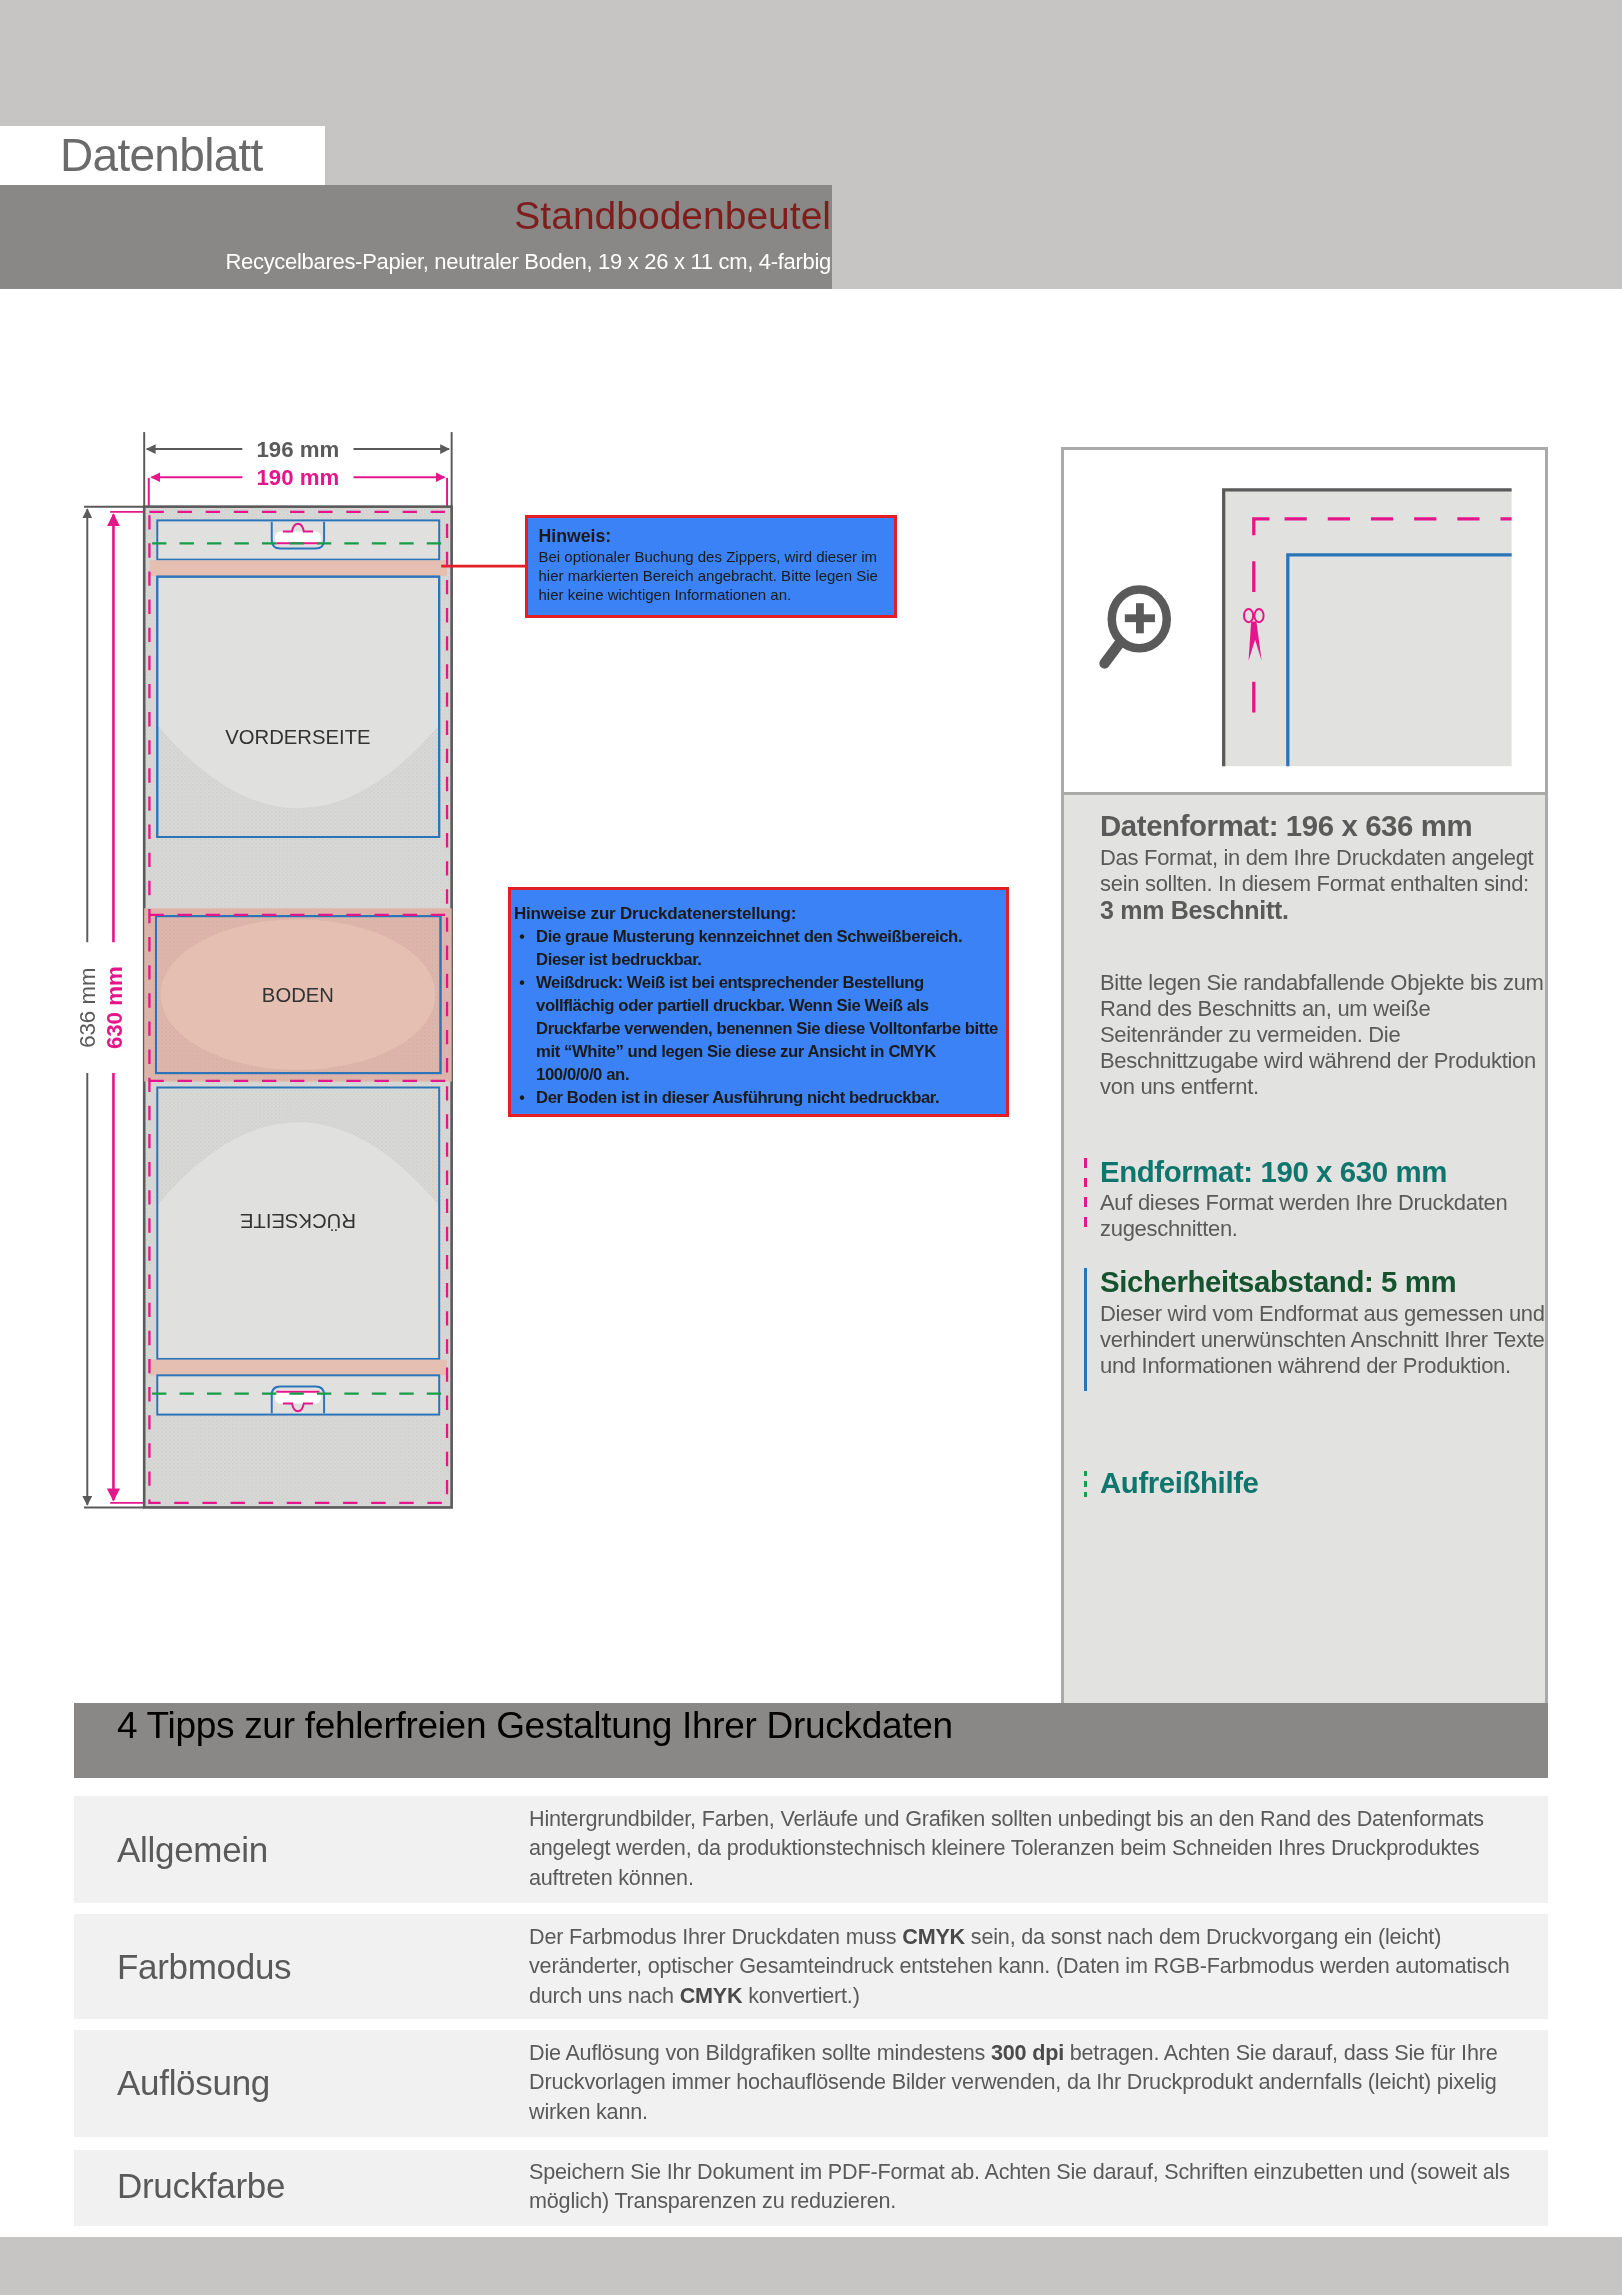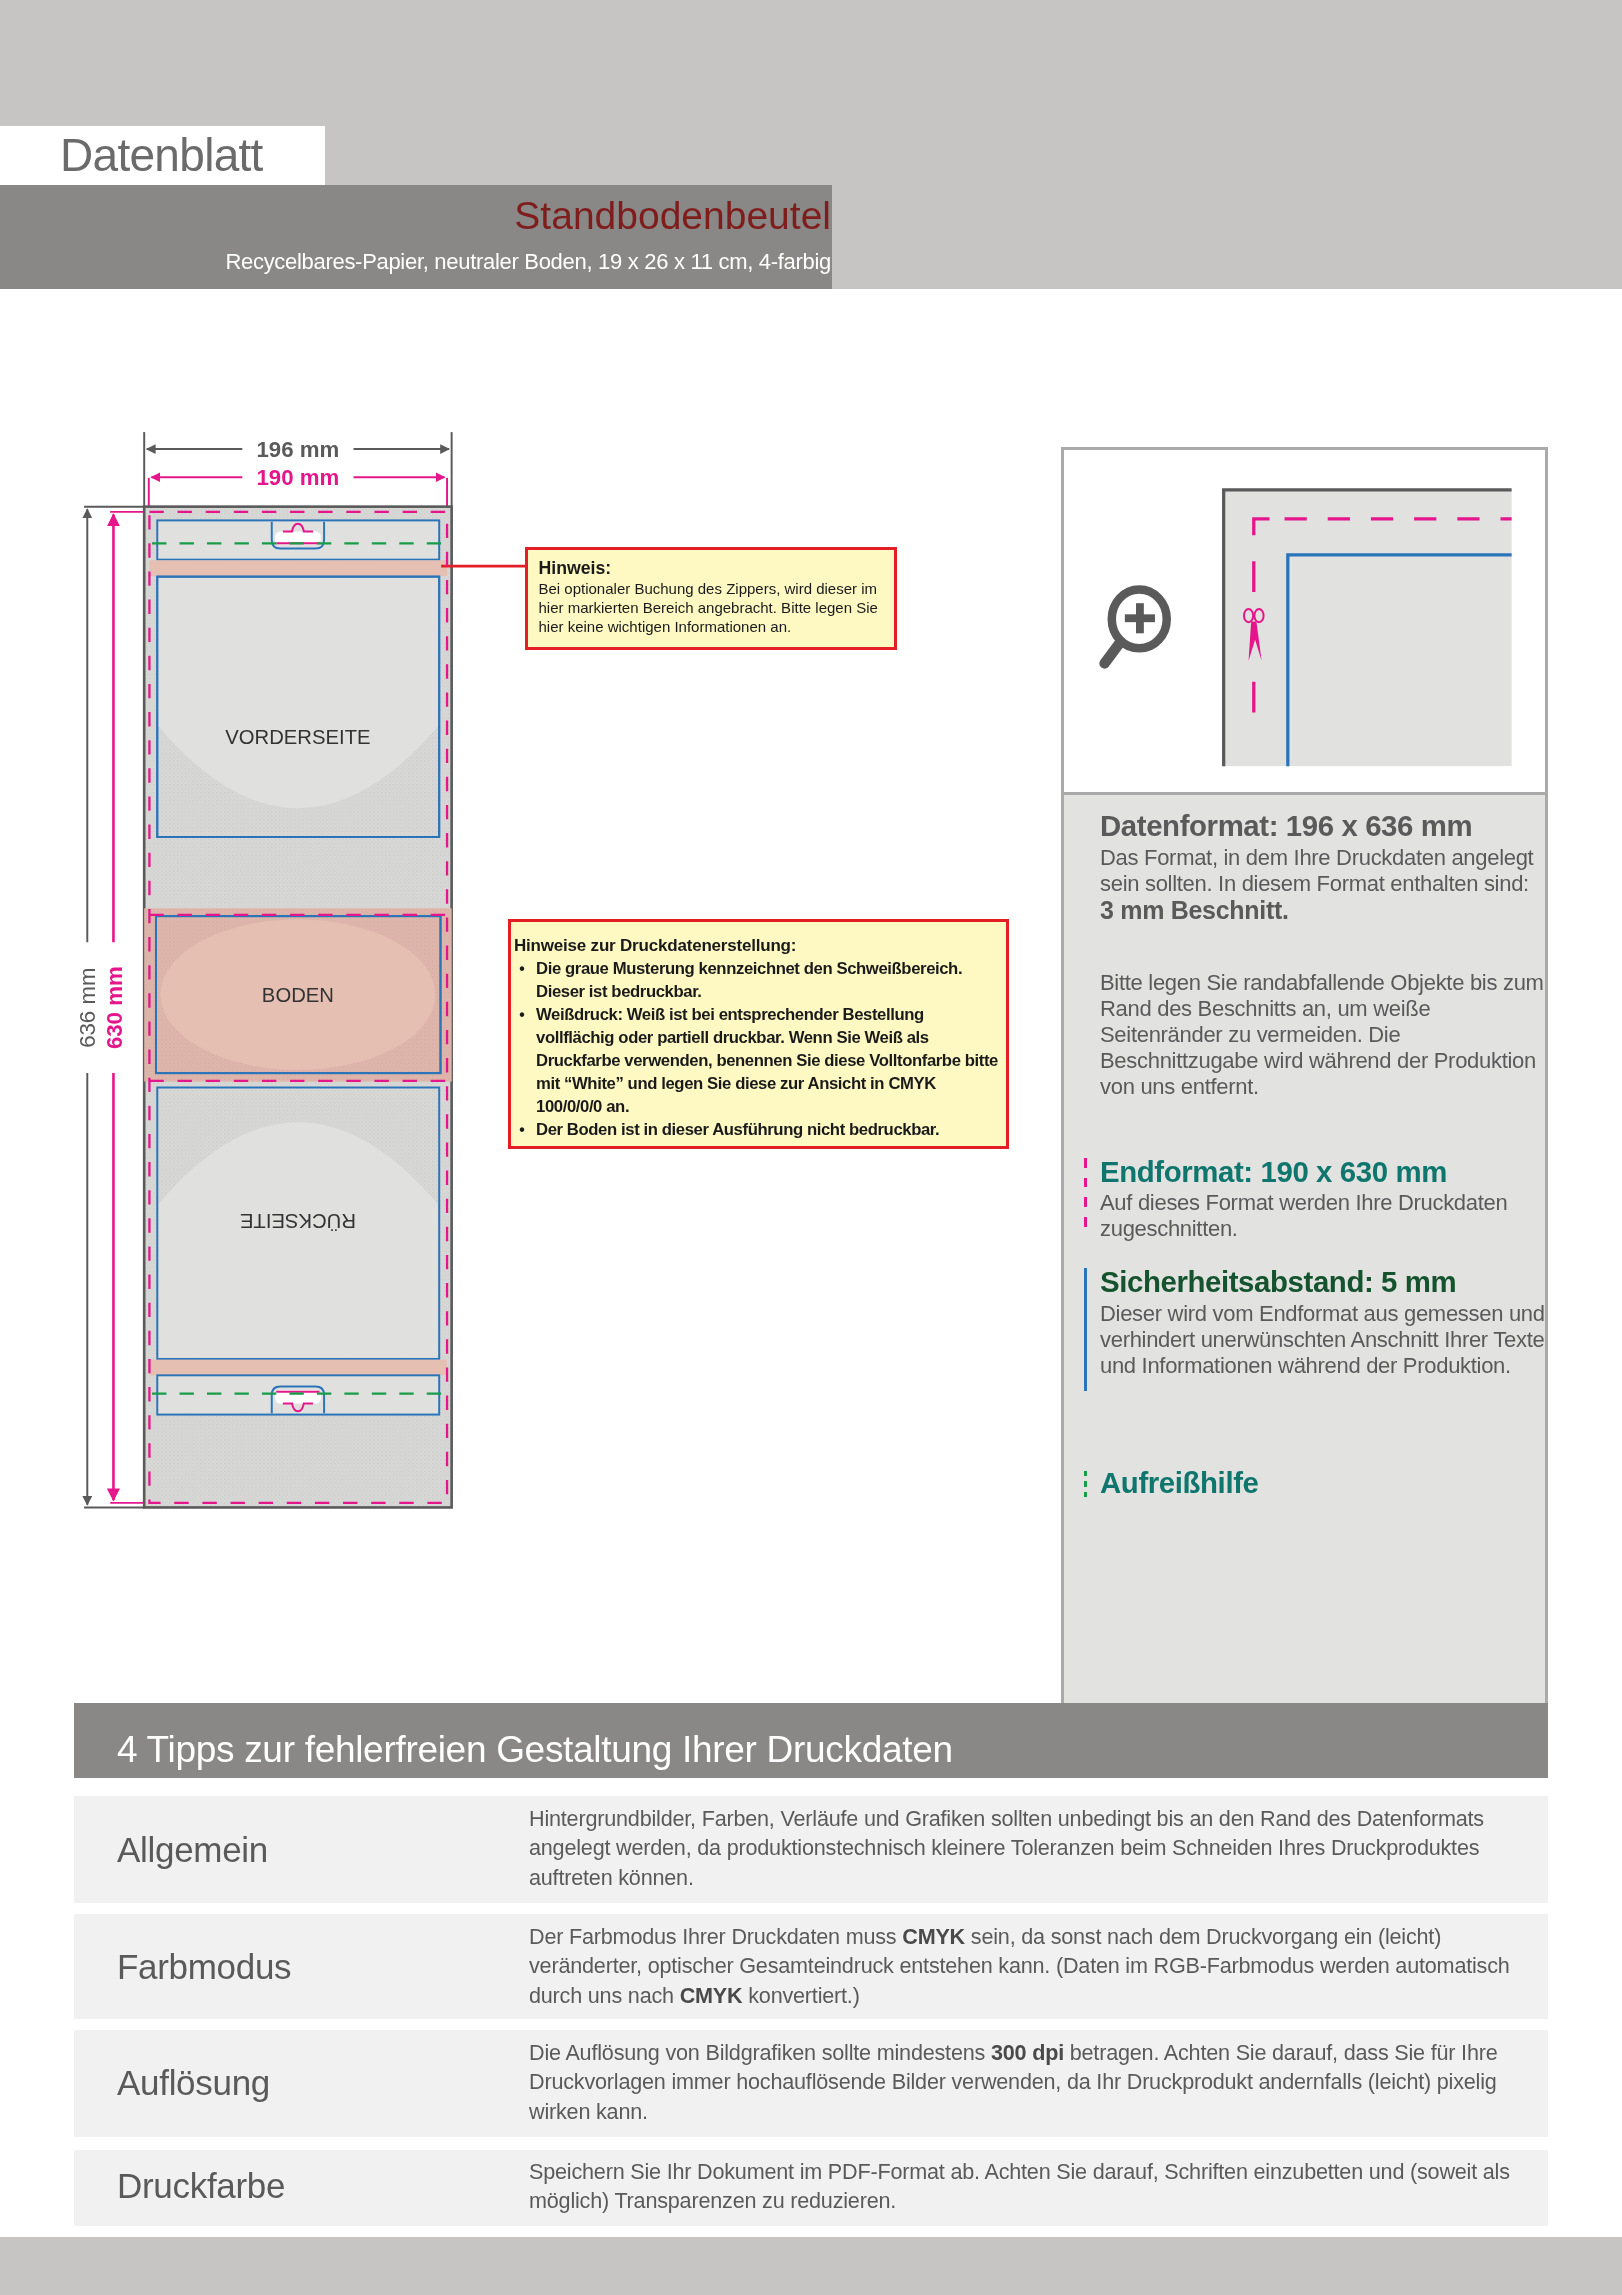--- a/index.html
+++ b/index.html
@@ -13,21 +13,21 @@
   #hdr-title-box { left: 0; top: 126px; width: 325px; height: 60px; background: #ffffff; }
   #hdr-title { left: 60px; top: 128px; font-size: 46px; color: #6b6b6b; letter-spacing: -0.7px; white-space: nowrap; }
   #hdr-product-box { left: 0; top: 185px; width: 832px; height: 104px; background: #898886; }
   #hdr-product { right: 792px; top: 194px; font-size: 39px; color: #7f1d1d; white-space: nowrap; text-align: right; }
   #hdr-sub { right: 792px; top: 249px; font-size: 22px; color: #ffffff; white-space: nowrap; text-align: right; letter-spacing: -0.3px; }
 
   
   #diagram { left: 0; top: 419px; width: 1021px; height: 1112px; }
 
   
-  .callout { border: 3.3px solid #e31e25; background: #fef9c3; color: #1a1a1a; margin-top: 32px; }
+  .callout { border: 3.3px solid #e31e25; background: #3b82f6; color: #1a1a1a; }
   #hinweis-box { left: 525px; top: 515px; width: 372px; height: 103px; padding: 9.2px 10.5px; }
   #hinweis-title { font-size: 17.7px; font-weight: bold; line-height: 19.6px; }
   #hinweis-text { font-size: 15px; line-height: 19px; }
 
   #druck-box { left: 508px; top: 887px; width: 501px; height: 230px; padding: 13px 3px; }
   #druck-title { font-size: 17px; font-weight: bold; line-height: 22px; letter-spacing: -0.2px; }
   #druck-list { list-style: none; }
   #druck-list li { position: relative; padding-left: 22px; font-size: 16.7px; font-weight: bold; line-height: 23px; letter-spacing: -0.4px; }
   #druck-list li::before { content: "•"; position: absolute; left: 5.2px; top: 0; font-size: 15.7px; }
 
@@ -47,21 +47,21 @@
   #pn-aufreiss { left: 36px; top: 1014px; }
   #pn-aufreiss .pn-heading { color: #0f766e; line-height: 38px; }
   .bar-pink { left: 19.6px; top: 708px; width: 3.9px; height: 72px;
     background: repeating-linear-gradient(to bottom, #e5168b 0 9.8px, transparent 9.8px 19.6px); }
   .bar-blue { left: 19.6px; top: 818px; width: 3.9px; height: 123px; background: #2a74b9; }
   .bar-green { left: 19.6px; top: 1021px; width: 3.9px; height: 29px;
     background: repeating-linear-gradient(to bottom, #179c48 0 5.2px, transparent 5.2px 10.5px); }
 
   
   #tips-header { left: 74px; top: 1703px; width: 1474px; height: 75px; background: #898886; }
-  #tips-title { left: 43px; top: 26px; font-size: 37px; color: #ffffff; white-space: nowrap; letter-spacing: -0.3px; }
+  #tips-title { left: 43px; top: 2px; font-size: 37px; color: #000000; white-space: nowrap; letter-spacing: -0.3px; }
   .tip-row { left: 74px; width: 1474px; background: #f1f1f1; }
   .tip-label { position: absolute; left: 43px; font-size: 35px; color: #5a5a5a; letter-spacing: -0.3px; white-space: nowrap; }
   .tip-text { position: absolute; left: 455px; width: 1001px; font-size: 21.6px; line-height: 29.4px; color: #5a5a5a; letter-spacing: -0.2px; }
   .tip-text b { color: #4a4a4a; }
 
   #footer-band { left: 0; top: 2237px; width: 1623px; height: 59px; background: #c6c5c3; }
 </style>
 </head>
 <body>
 

